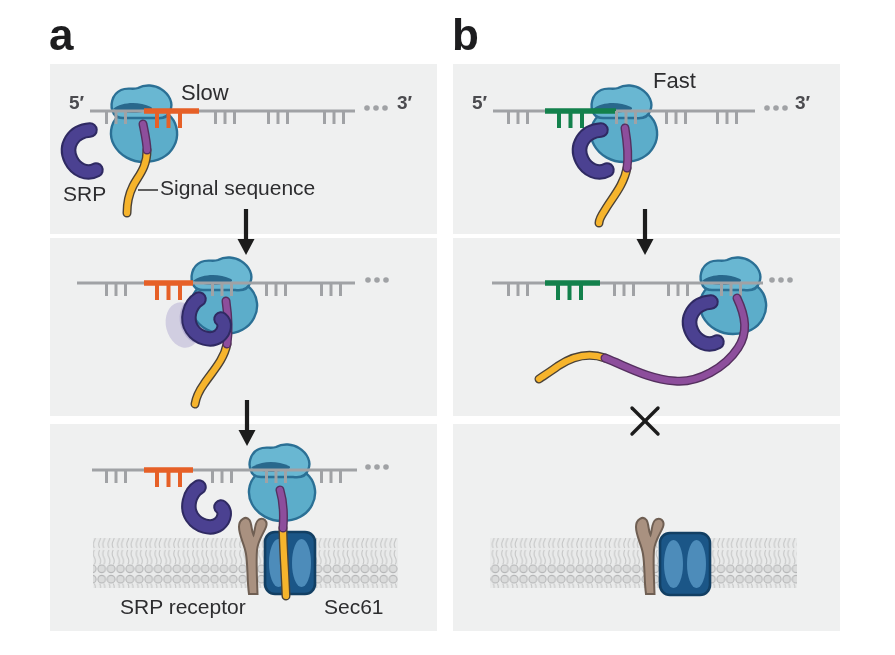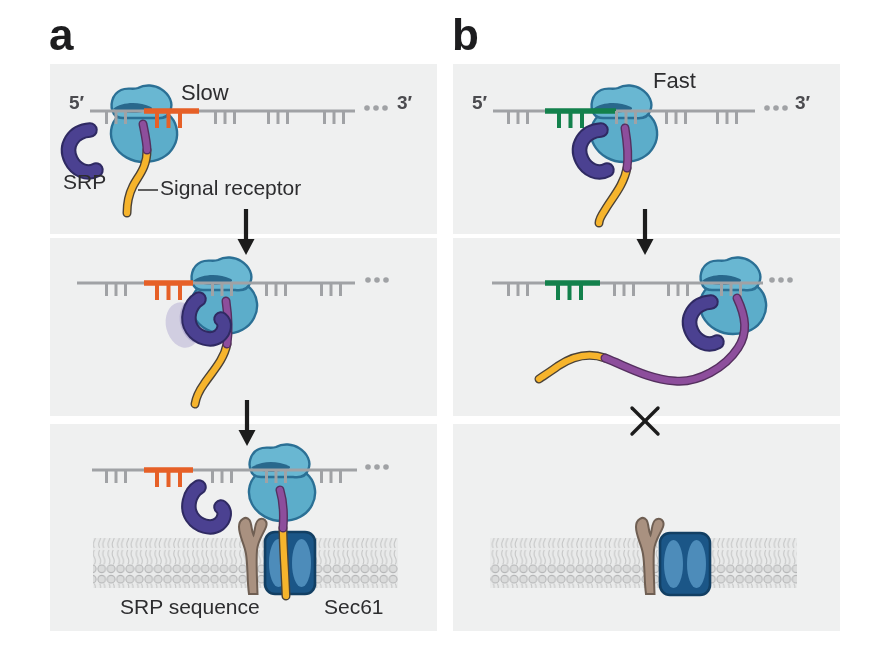--- a/index.html
+++ b/index.html
@@ -130,22 +130,22 @@
         <path class="sig-y-u" d="M97,86 C97,104 88,112 83,122 C78,132 77,141 77,149"></path>
         <path class="sig-y" d="M97,86 C97,104 88,112 83,122 C78,132 77,141 77,149"></path>
         <path class="sig-p-u" d="M93,60 C95,70 97,79 97,86"></path>
         <path class="sig-p" d="M93,60 C95,70 97,79 97,86"></path>
       </g>
       <line class="callout" x1="88" y1="126" x2="108" y2="126"></line>
     </svg>
     <span class="prime" style="left:19px;top:29px">5′</span>
     <span class="txt speed" style="left:131px;top:16px">Slow</span>
     <span class="prime" style="left:347px;top:29px">3′</span>
-    <span class="txt" style="left:13px;top:106px">SRP</span>
-    <span class="txt" style="left:110px;top:112px">Signal receptor</span>
+    <span class="txt" style="left:13px;top:118px">SRP</span>
+    <span class="txt" style="left:110px;top:112px">Signal sequence</span>
   </div>
 
   <div class="panel" style="left:50px;top:238px;width:387px;height:178px">
     <svg width="387" height="178">
       <g>
         <ellipse class="ghost1" cx="133" cy="87" rx="17" ry="23" transform="rotate(-14 133 87)"></ellipse>
         <ellipse class="ghost2" cx="147" cy="83" rx="17" ry="23" transform="rotate(-14 147 83)"></ellipse>
       </g>
       <use href="#rb" xlink:href="#rb" x="138" y="18"></use>
       <use href="#rb-beak" xlink:href="#rb-beak" x="138" y="18"></use>
@@ -190,21 +190,21 @@
       </g>
       <use href="#dots3" xlink:href="#dots3" x="315" y="43" class="dots"></use>
       <use href="#srp-hook" xlink:href="#srp-hook" x="136" y="60"></use>
       <g>
         <path class="sig-y-u" d="M233,104 C233,121 235,146 236,172"></path>
         <path class="sig-y" d="M233,104 C233,121 235,146 236,172"></path>
         <path class="sig-p-u" d="M230,66 C233,76 234,91 233,104"></path>
         <path class="sig-p" d="M230,66 C233,76 234,91 233,104"></path>
       </g>
     </svg>
-    <span class="txt" style="left:70px;top:171px">SRP sequence</span>
+    <span class="txt" style="left:70px;top:171px">SRP receptor</span>
     <span class="txt" style="left:274px;top:171px">Sec61</span>
   </div>
 
   <div class="panel" style="left:453px;top:64px;width:387px;height:170px">
     <svg width="387" height="170">
       <use href="#rb" xlink:href="#rb" x="135" y="20"></use>
       <use href="#rb-beak" xlink:href="#rb-beak" x="135" y="20"></use>
       <path class="mrna" d="M40,47 H302"></path>
       <path class="bar-fast" d="M92,47 H163"></path>
       <g>

